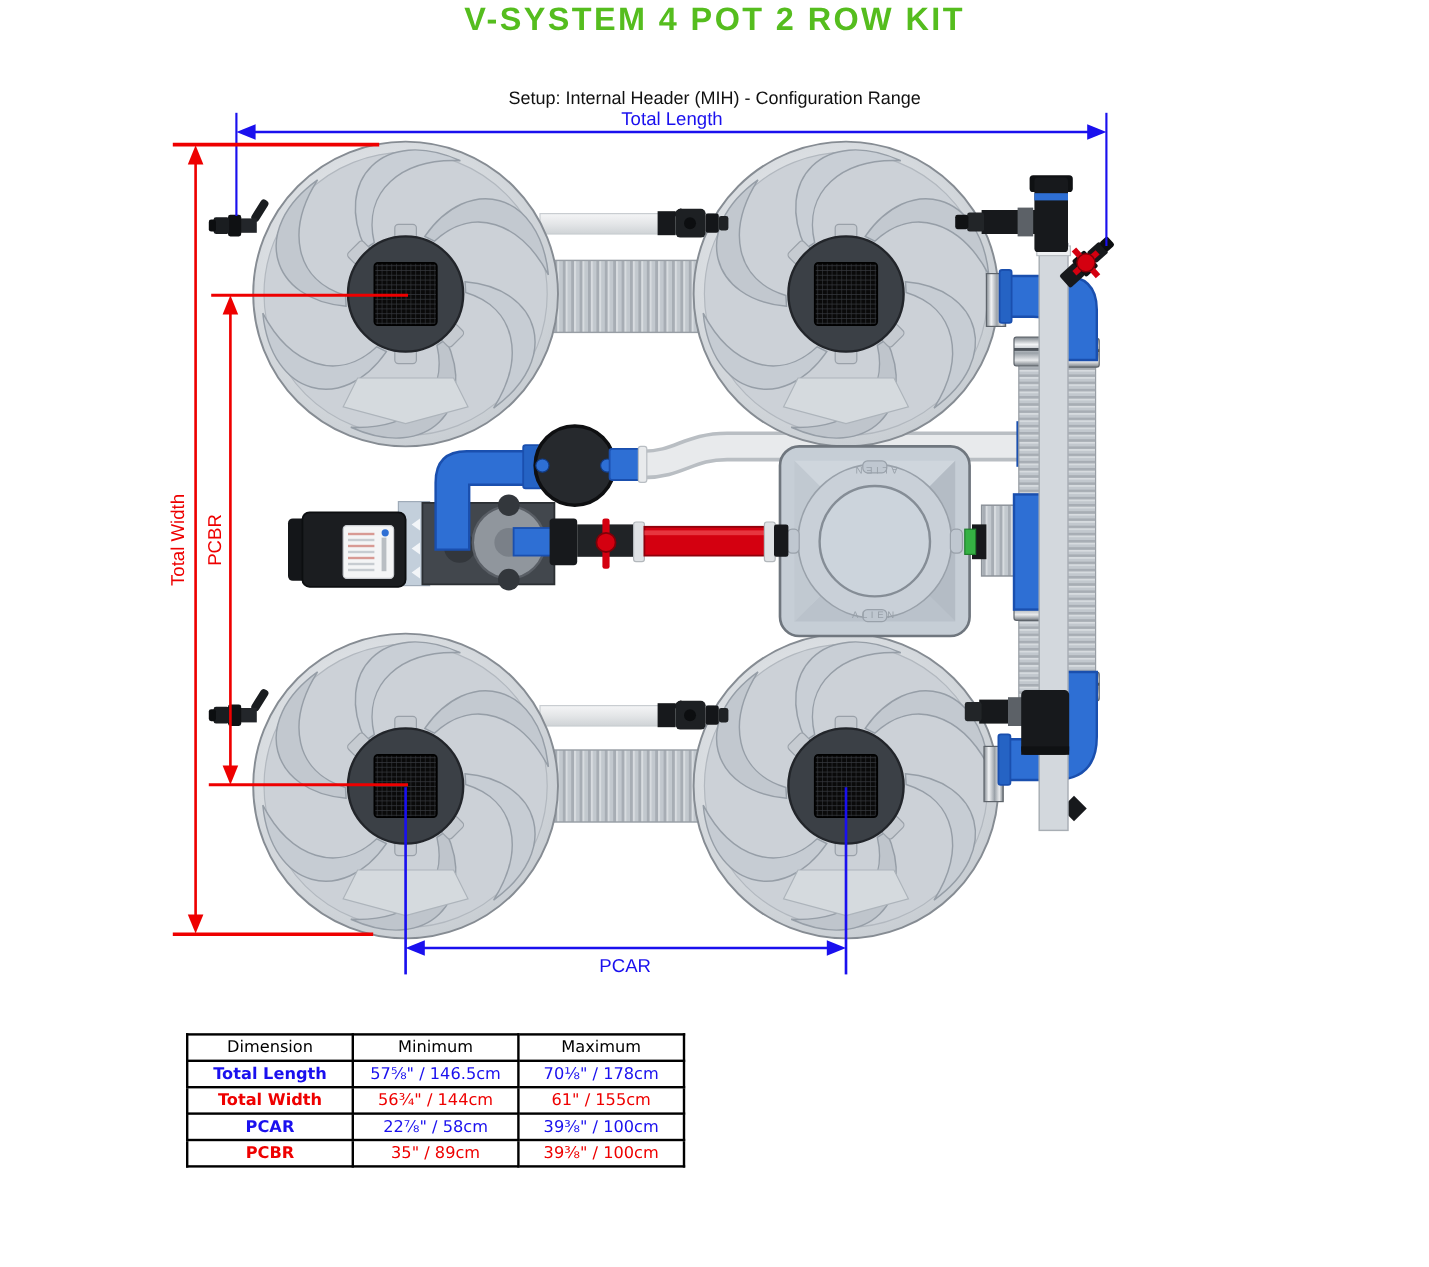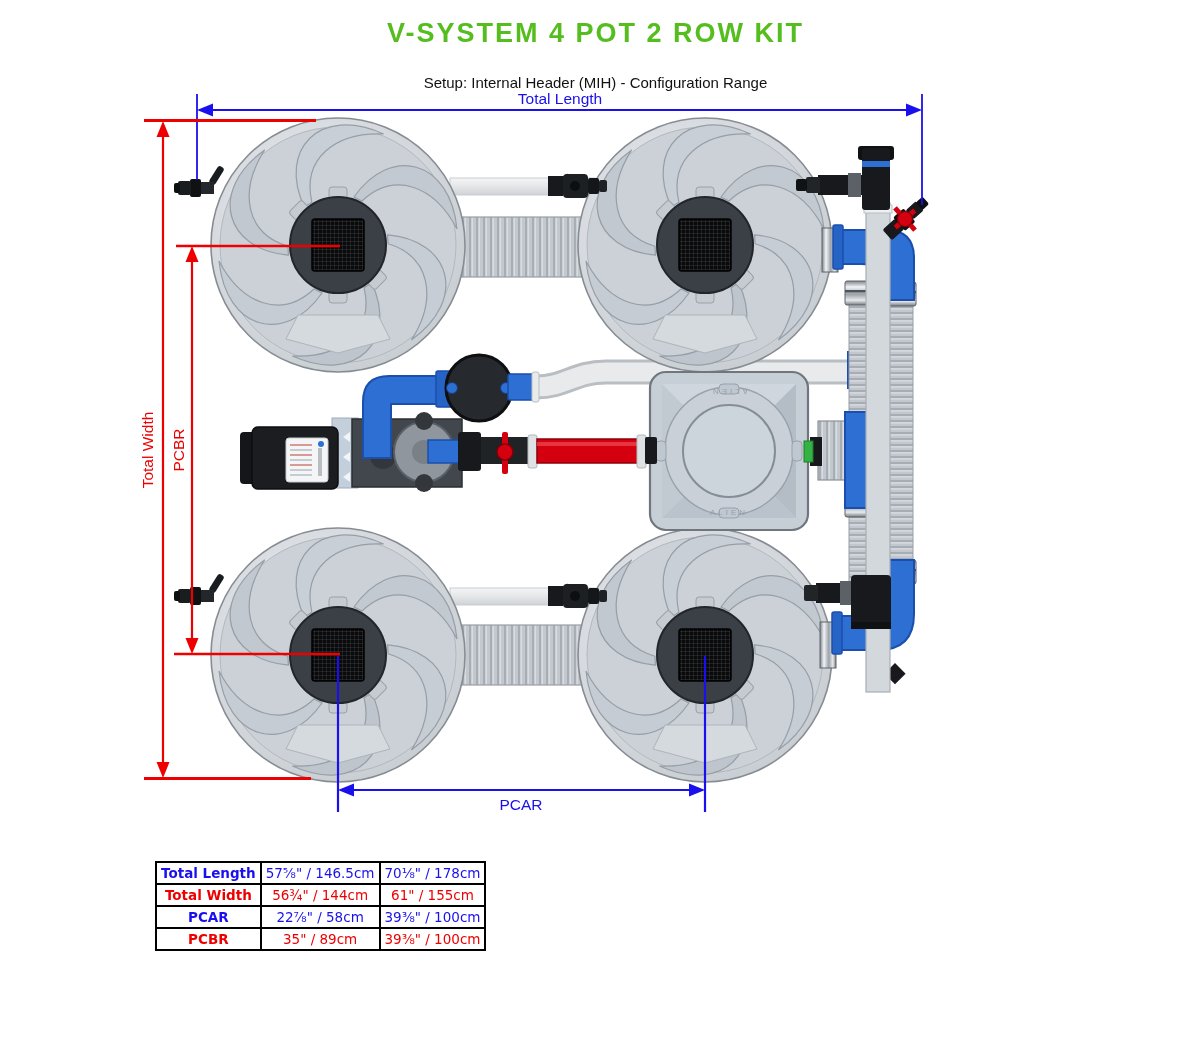--- a/index.html
+++ b/index.html
@@ -1,18 +1,18 @@
 <!DOCTYPE html>
 <html><head>
 <meta charset="utf-8">
 <style>
   html,body{margin:0;padding:0;background:#ffffff;}
   .page{position:relative;width:1191px;height:1056px;background:#fff;overflow:hidden;
         font-family:"Liberation Sans",sans-serif;}
-  .title{position:absolute;left:0;top:18px;width:100%;text-align:center;
+  .title{position:absolute;left:0;top:1px;width:100%;text-align:center;
          font-size:27px;font-weight:bold;letter-spacing:2px;color:#55bd1e;
          font-family:"Liberation Sans",sans-serif;}
   .subtitle{position:absolute;left:0;top:26px;width:100%;text-align:center;
             font-size:15px;color:#111;margin-top:48px;}
   svg{position:absolute;left:0;top:0;}
   svg text{font-family:"Liberation Sans",sans-serif;}
   .dim-label{font-size:15.5px;}
   .brand-txt{font-size:8px;letter-spacing:3px;fill:#98a0a9;}
   
   .dim-table{position:absolute;left:155px;top:861px;border-collapse:collapse;
@@ -299,20 +299,25 @@
       <line x1="705" y1="656" x2="705" y2="812" stroke-width="2.2"></line>
       <line x1="351" y1="790" x2="692" y2="790" stroke-width="2"></line>
       <polygon points="338,790 354,783.5 354,796.5" stroke="none"></polygon>
       <polygon points="705,790 689,783.5 689,796.5" stroke="none"></polygon>
       <text x="521" y="810" text-anchor="middle" class="dim-label" stroke="none">PCAR</text>
     </g>
   </svg>
 
   <table class="dim-table">
     <tbody>
+        <tr>
+      <th>Dimension</th>
+      <th>Minimum</th>
+      <th>Maximum</th>
+    </tr>
     <tr>
       <td class="dim-name c-blue">Total Length</td>
       <td class="c-blue">57⅝" / 146.5cm</td>
       <td class="c-blue">70⅛" / 178cm</td>
     </tr>
     <tr>
       <td class="dim-name c-red">Total Width</td>
       <td class="c-red">56¾" / 144cm</td>
       <td class="c-red">61" / 155cm</td>
     </tr>

